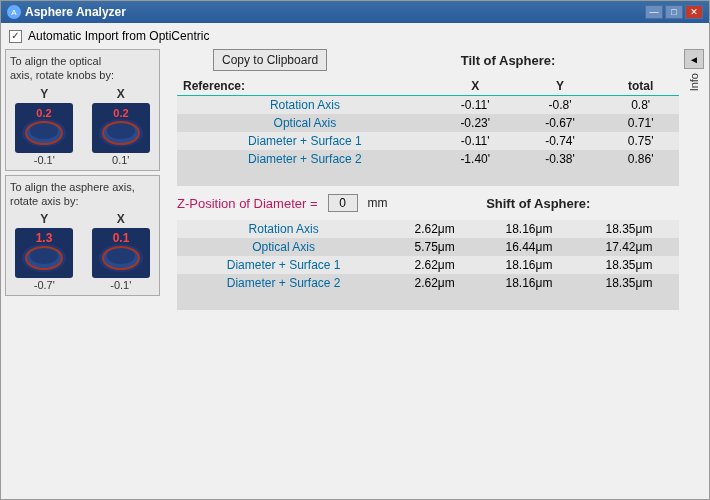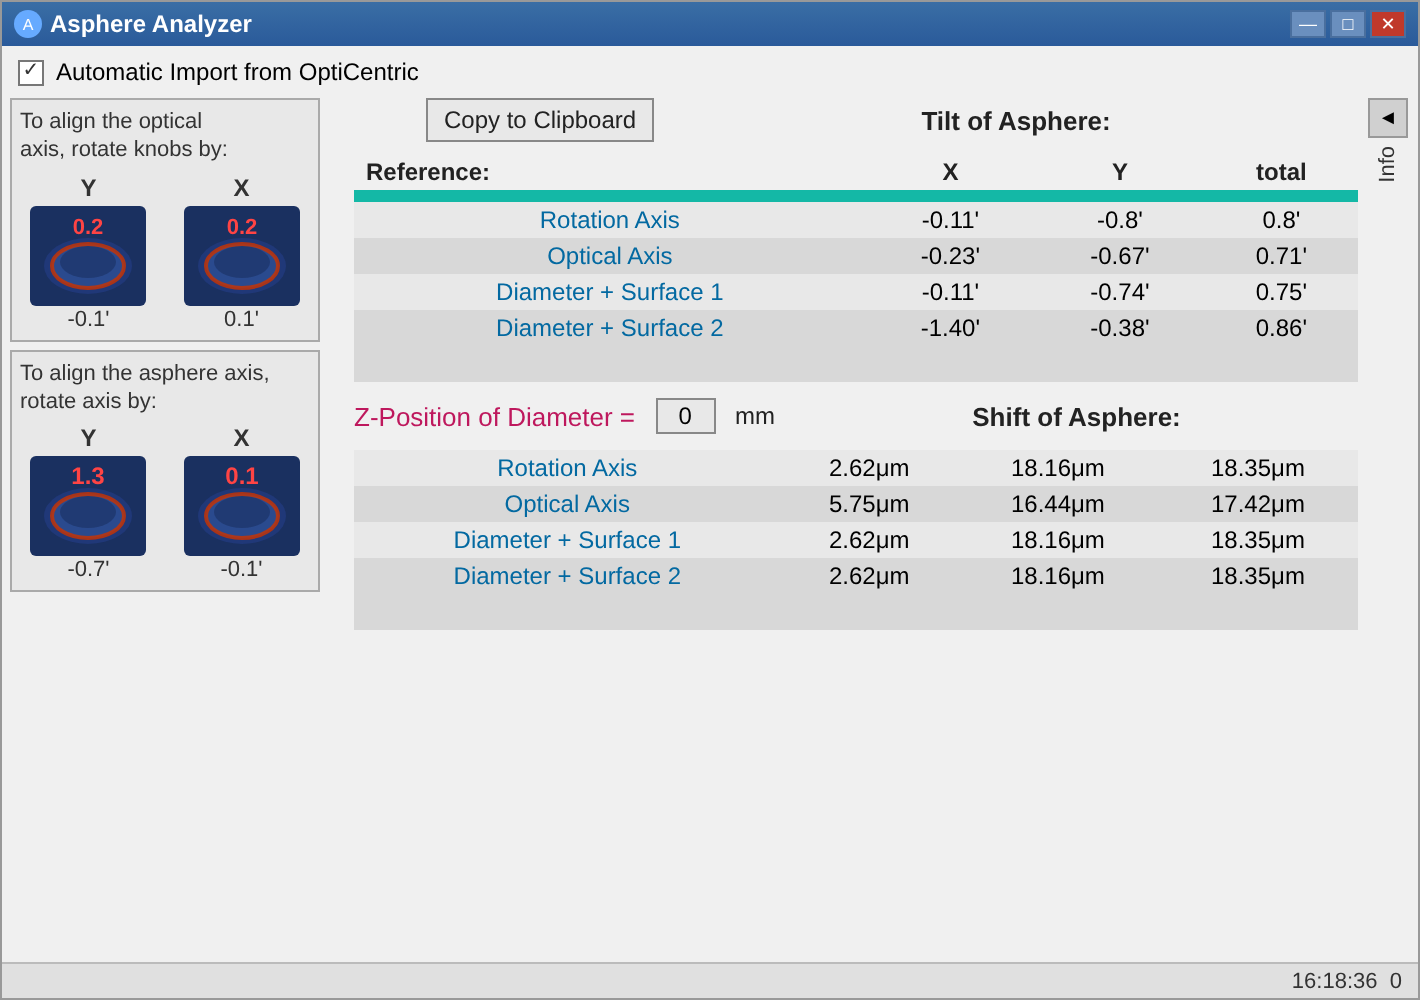--- a/index.html
+++ b/index.html
@@ -190,21 +190,21 @@
       border-collapse: collapse;
     }
     .data-table th, .data-table td {
       padding: 2px 6px;
       text-align: center;
       font-size: 12px;
     }
     .data-table th {
       font-weight: bold;
       color: #222;
-      border-bottom: 6px solid #14b8a6;
+      border-bottom: 1px solid #14b8a6;
     }
     .data-table td.ref-col {
       text-align: center;
       font-weight: normal;
       color: #0369a1;
     }
     .data-table tr:nth-child(odd) td { background: #e8e8e8; }
     .data-table tr:nth-child(even) td { background: #d8d8d8; }
     .data-table tr.empty-row td {
       background: #d8d8d8;
@@ -484,18 +484,13 @@
           <div class="info-panel">
             <div class="info-arrow-btn">◄</div>
             <span class="info-label">Info</span>
           </div>
         </div>
       </div>
 
     </div>
   </div>
 
-  <div class="status-bar">
-    <span class="status-text">
-      <span>16:18:36</span>&nbsp;&nbsp;<span>0</span>
-    </span>
-  </div>
 </div>
 
 </body></html>

